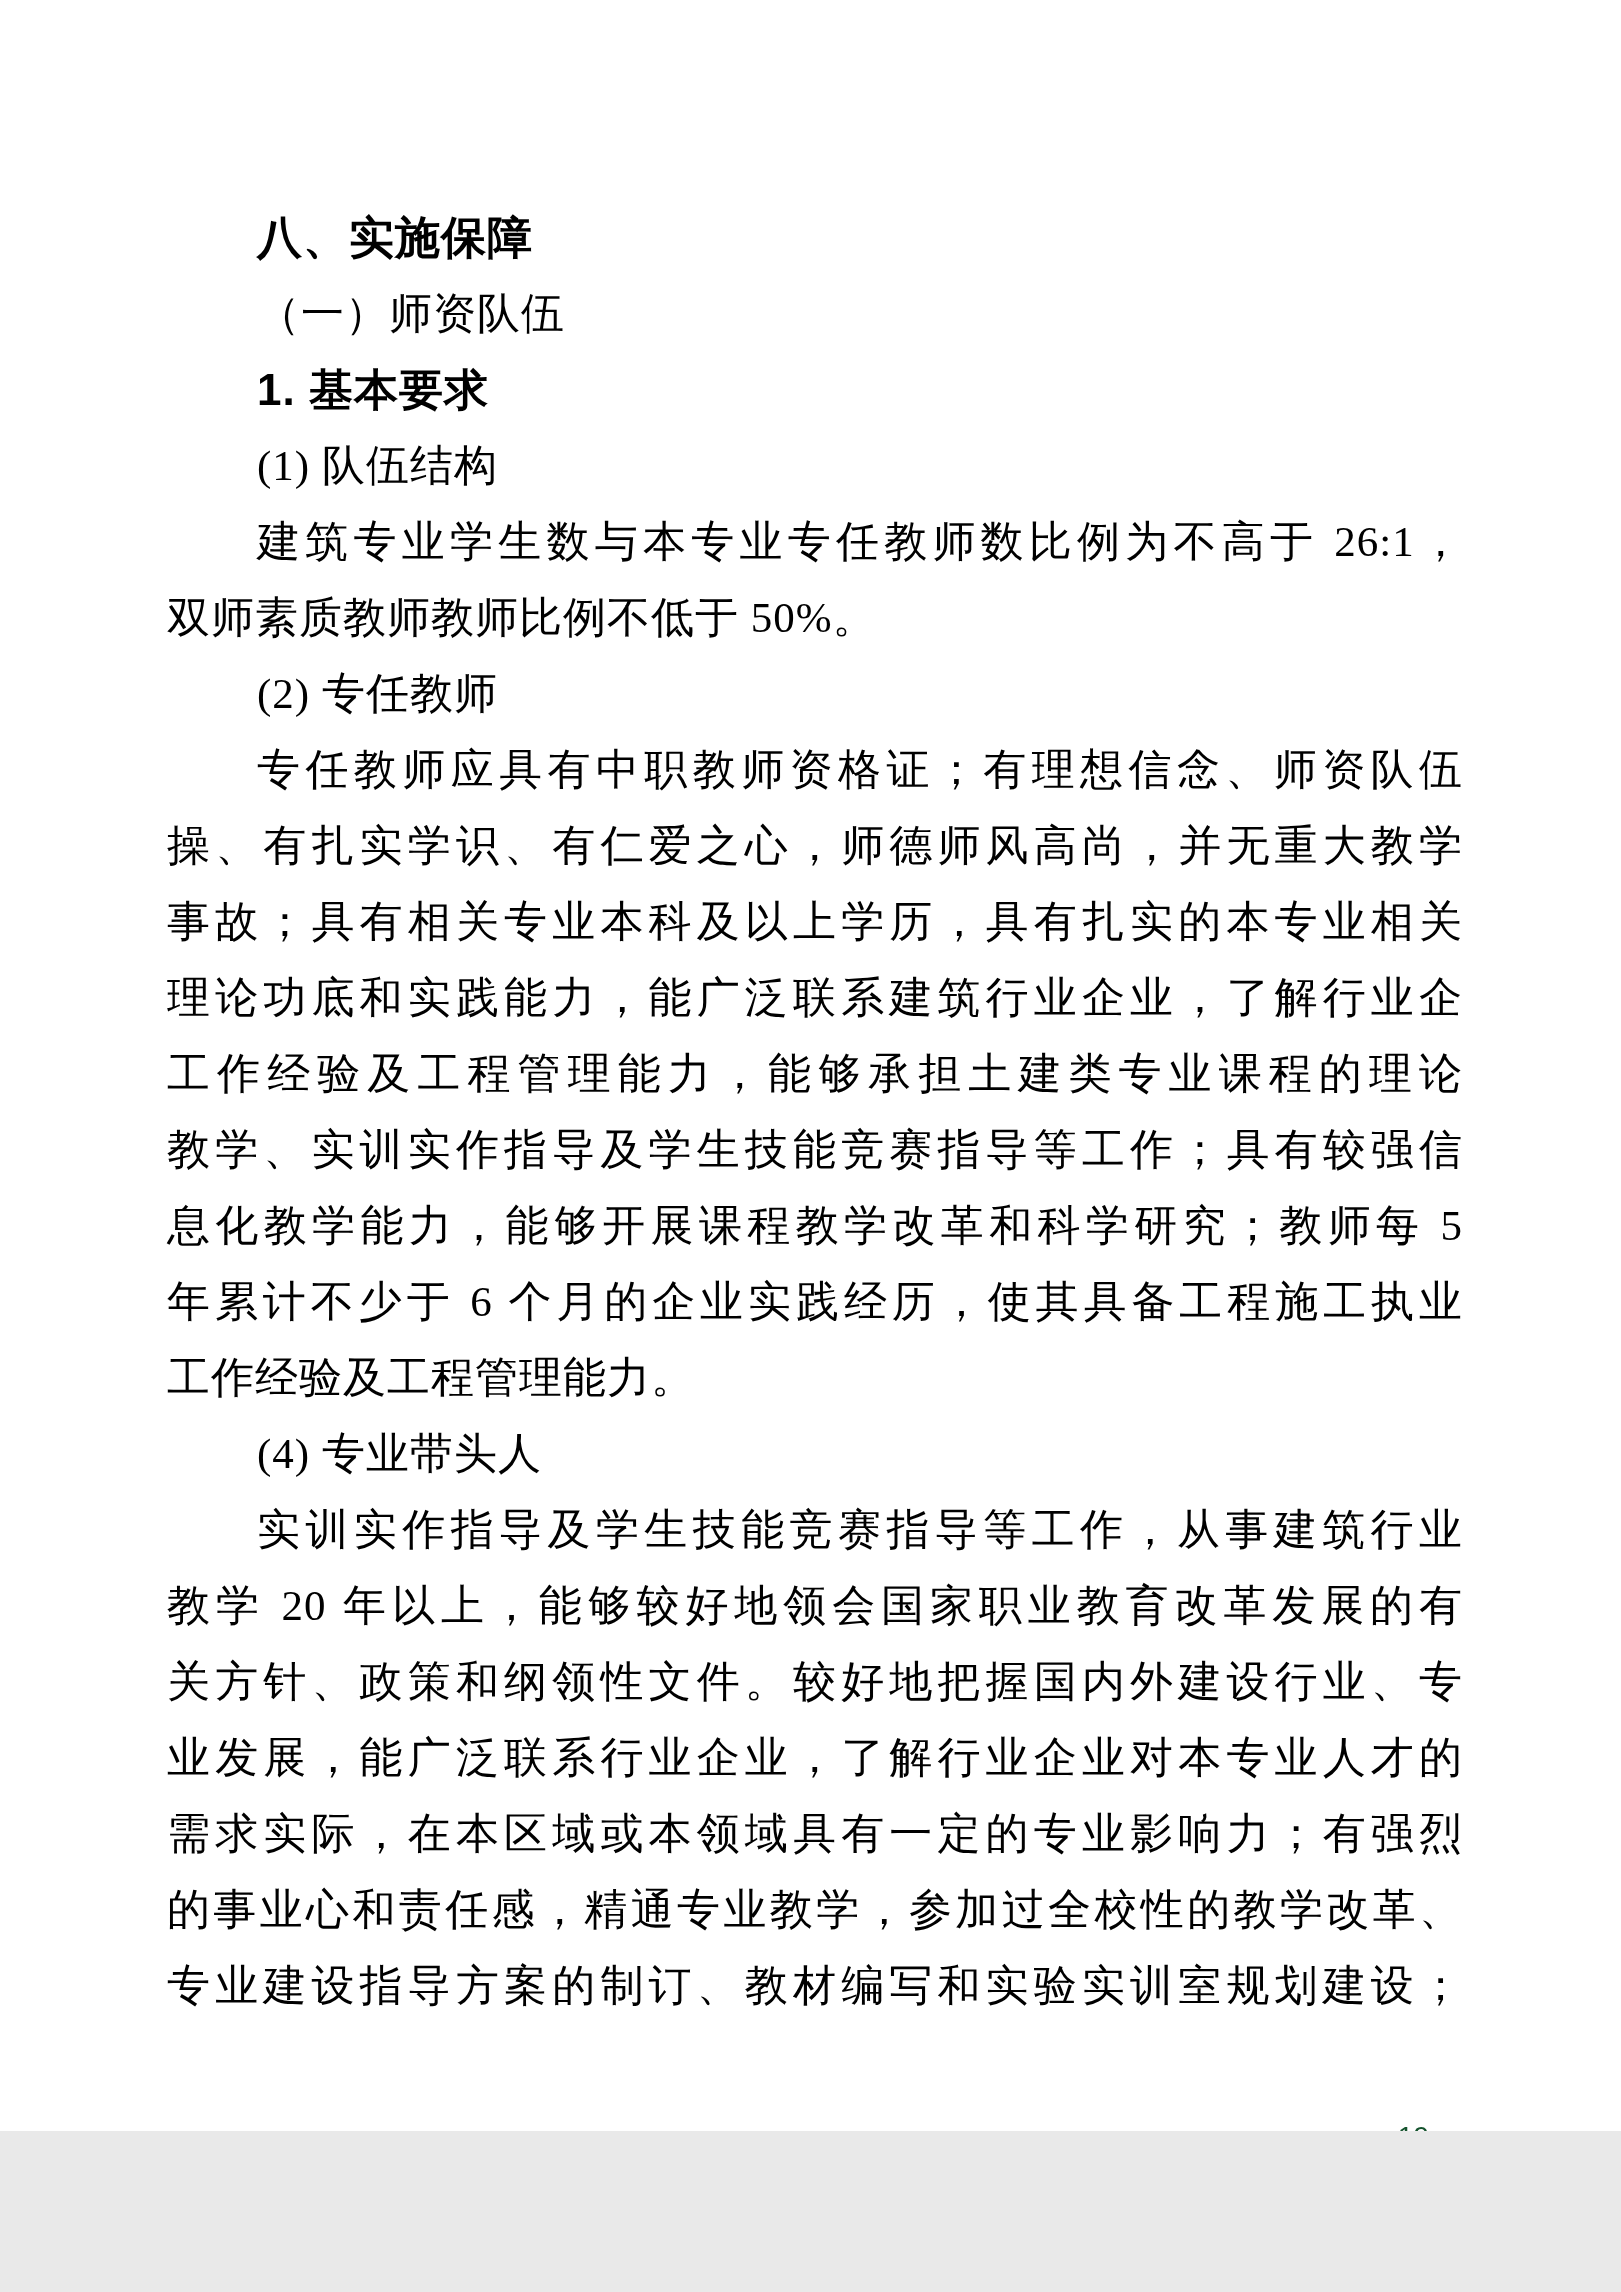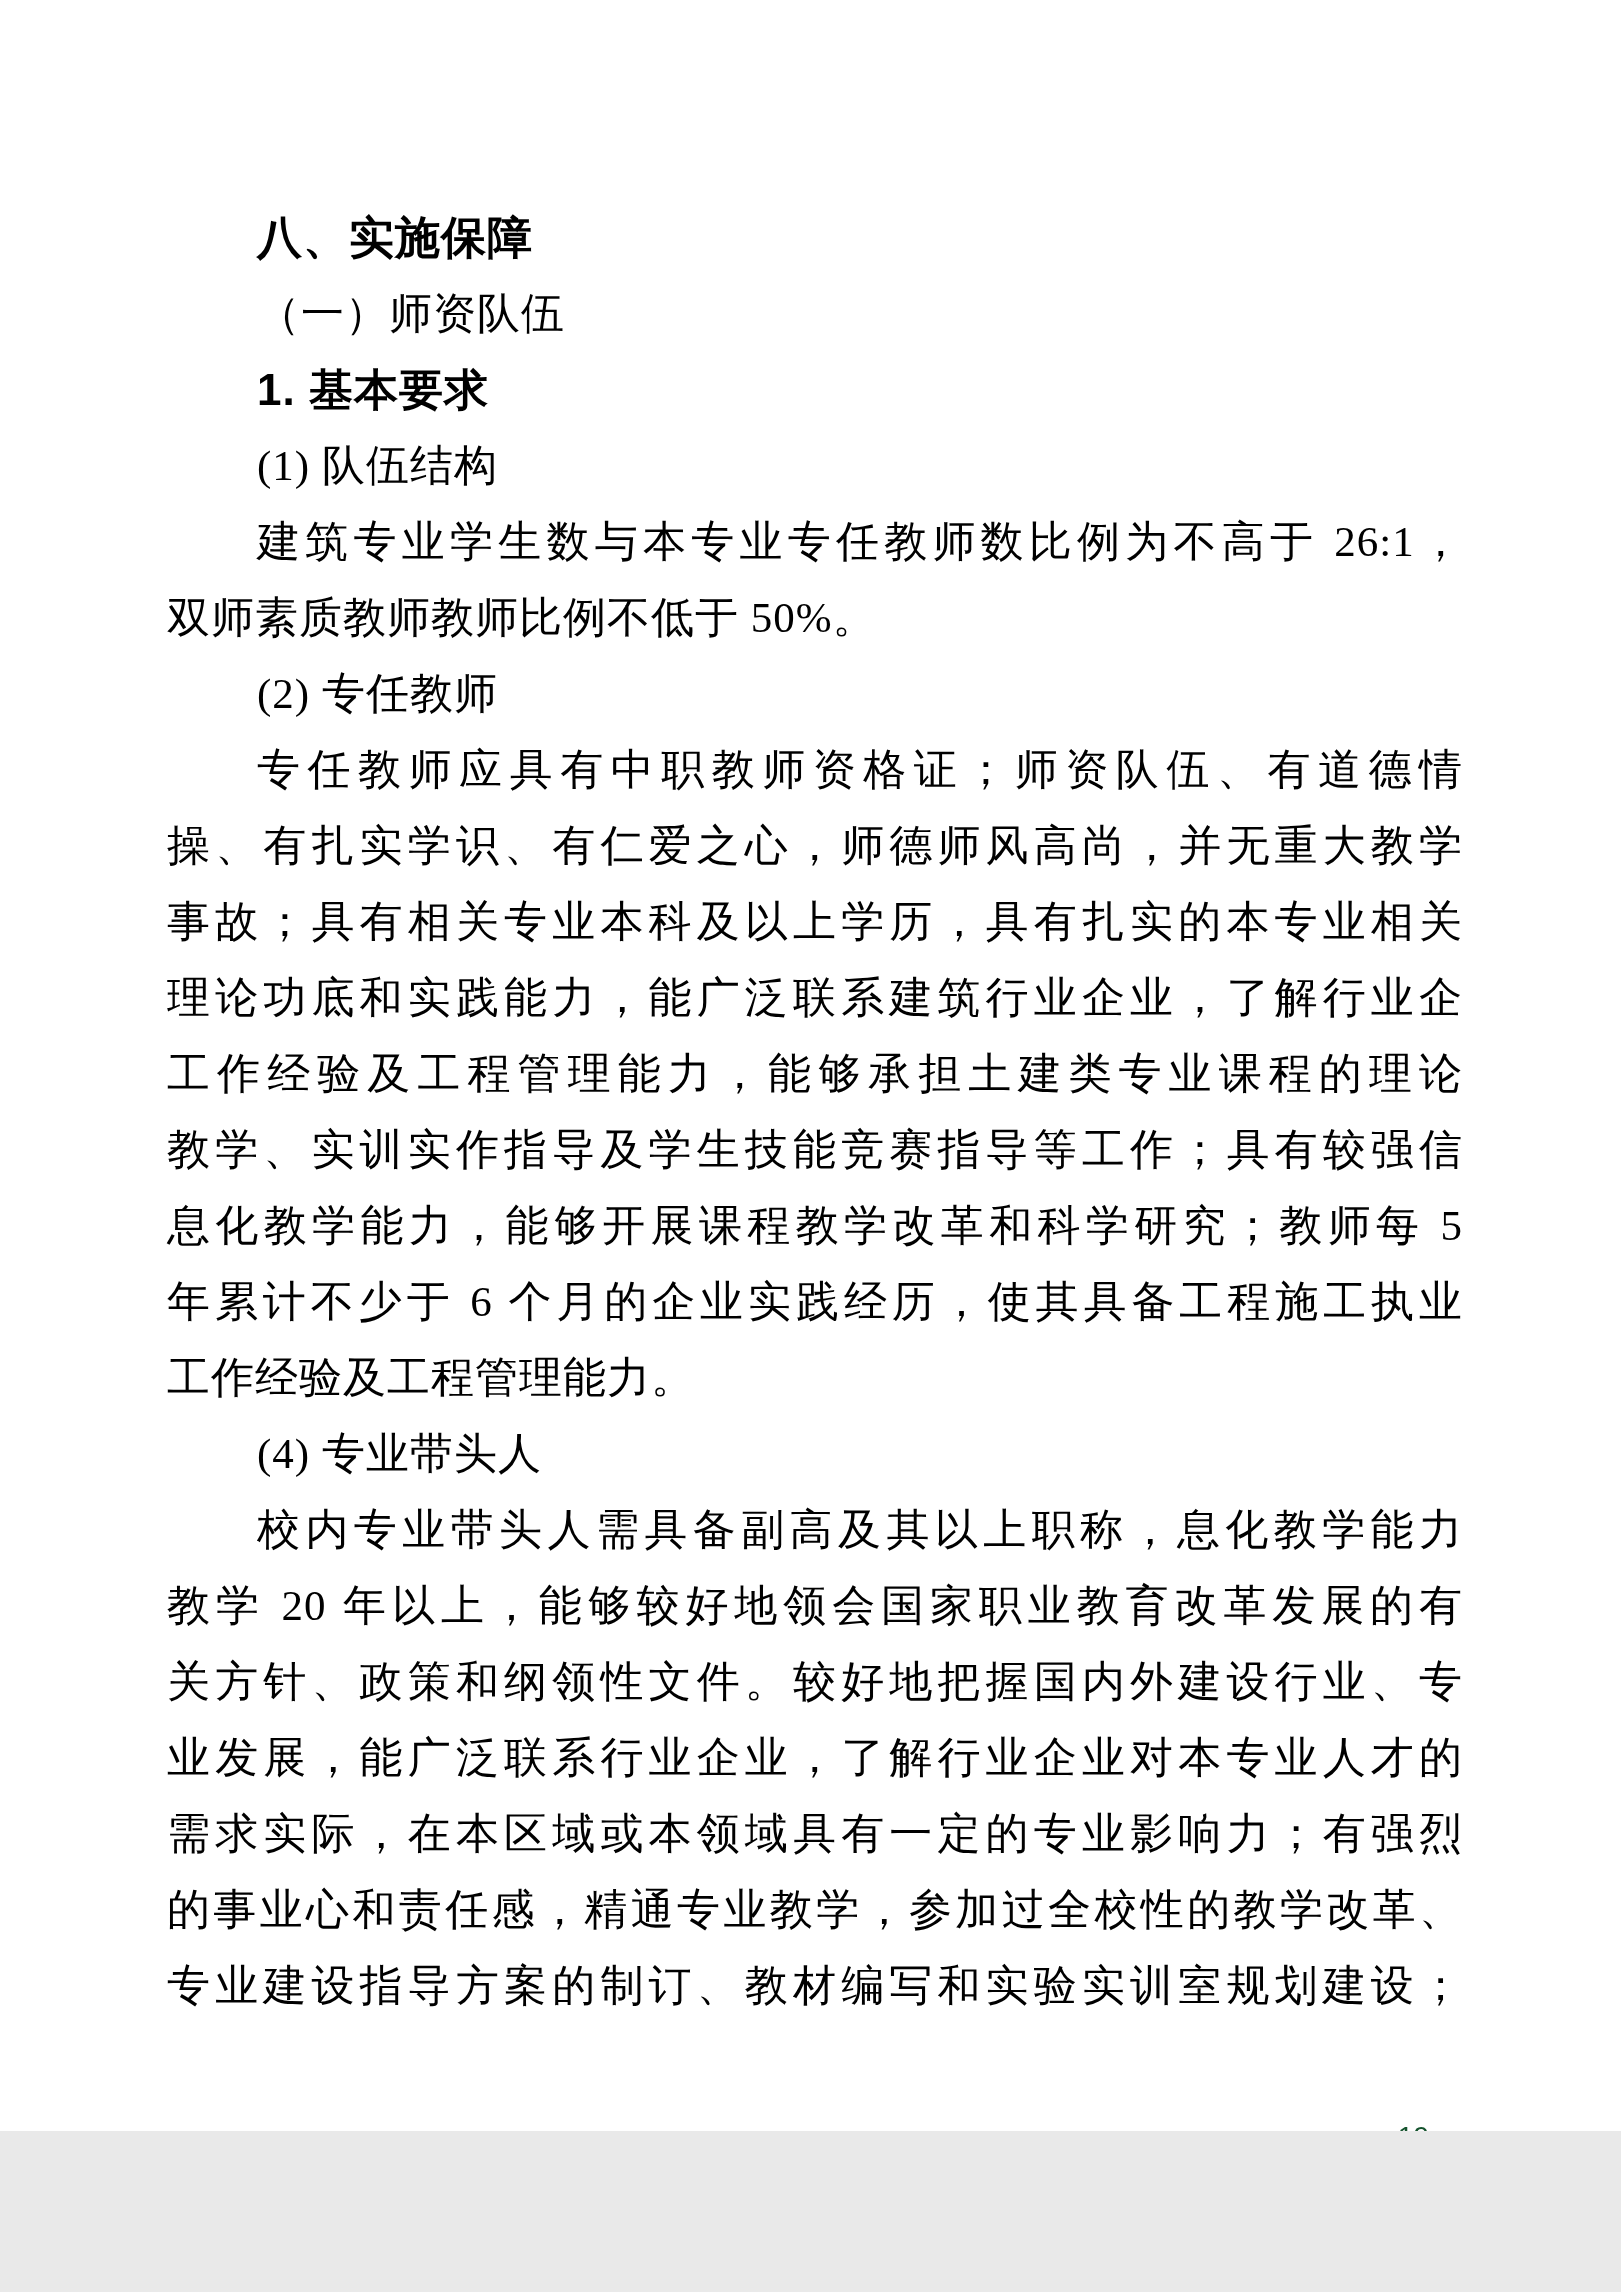--- a/index.html
+++ b/index.html
@@ -60,31 +60,31 @@
 
 <div class="page">
   <div class="content">
       <div class="line indent h1">八、实施保障</div>
       <div class="line indent">（一）师资队伍</div>
       <div class="line indent h2">1. 基本要求</div>
       <div class="line indent">(1) 队伍结构</div>
       <div class="line indent full">建筑专业学生数与本专业专任教师数比例为不高于 26:1，</div>
       <div class="line">双师素质教师教师比例不低于 50%。</div>
       <div class="line indent">(2) 专任教师</div>
-      <div class="line indent full">专任教师应具有中职教师资格证；师资队伍、有道德情</div>
+      <div class="line indent full">专任教师应具有中职教师资格证；有理想信念、师资队伍</div>
       <div class="line full">操、有扎实学识、有仁爱之心，师德师风高尚，并无重大教学</div>
       <div class="line full">事故；具有相关专业本科及以上学历，具有扎实的本专业相关</div>
       <div class="line full">理论功底和实践能力，能广泛联系建筑行业企业，了解行业企</div>
       <div class="line full">工作经验及工程管理能力，能够承担土建类专业课程的理论</div>
       <div class="line full">教学、实训实作指导及学生技能竞赛指导等工作；具有较强信</div>
       <div class="line full">息化教学能力，能够开展课程教学改革和科学研究；教师每 5</div>
       <div class="line full">年累计不少于 6 个月的企业实践经历，使其具备工程施工执业</div>
       <div class="line">工作经验及工程管理能力。</div>
       <div class="line indent">(4) 专业带头人</div>
-      <div class="line indent full">校内专业带头人需具备副高及其以上职称，息化教学能力</div>
+      <div class="line indent full">实训实作指导及学生技能竞赛指导等工作，从事建筑行业</div>
       <div class="line full">教学 20 年以上，能够较好地领会国家职业教育改革发展的有</div>
       <div class="line full">关方针、政策和纲领性文件。较好地把握国内外建设行业、专</div>
       <div class="line full">业发展，能广泛联系行业企业，了解行业企业对本专业人才的</div>
       <div class="line full">需求实际，在本区域或本领域具有一定的专业影响力；有强烈</div>
       <div class="line full">的事业心和责任感，精通专业教学，参加过全校性的教学改革、</div>
       <div class="line full">专业建设指导方案的制订、教材编写和实验实训室规划建设；</div>
     </div>
   <div class="page-number">19</div>
 </div>
 

